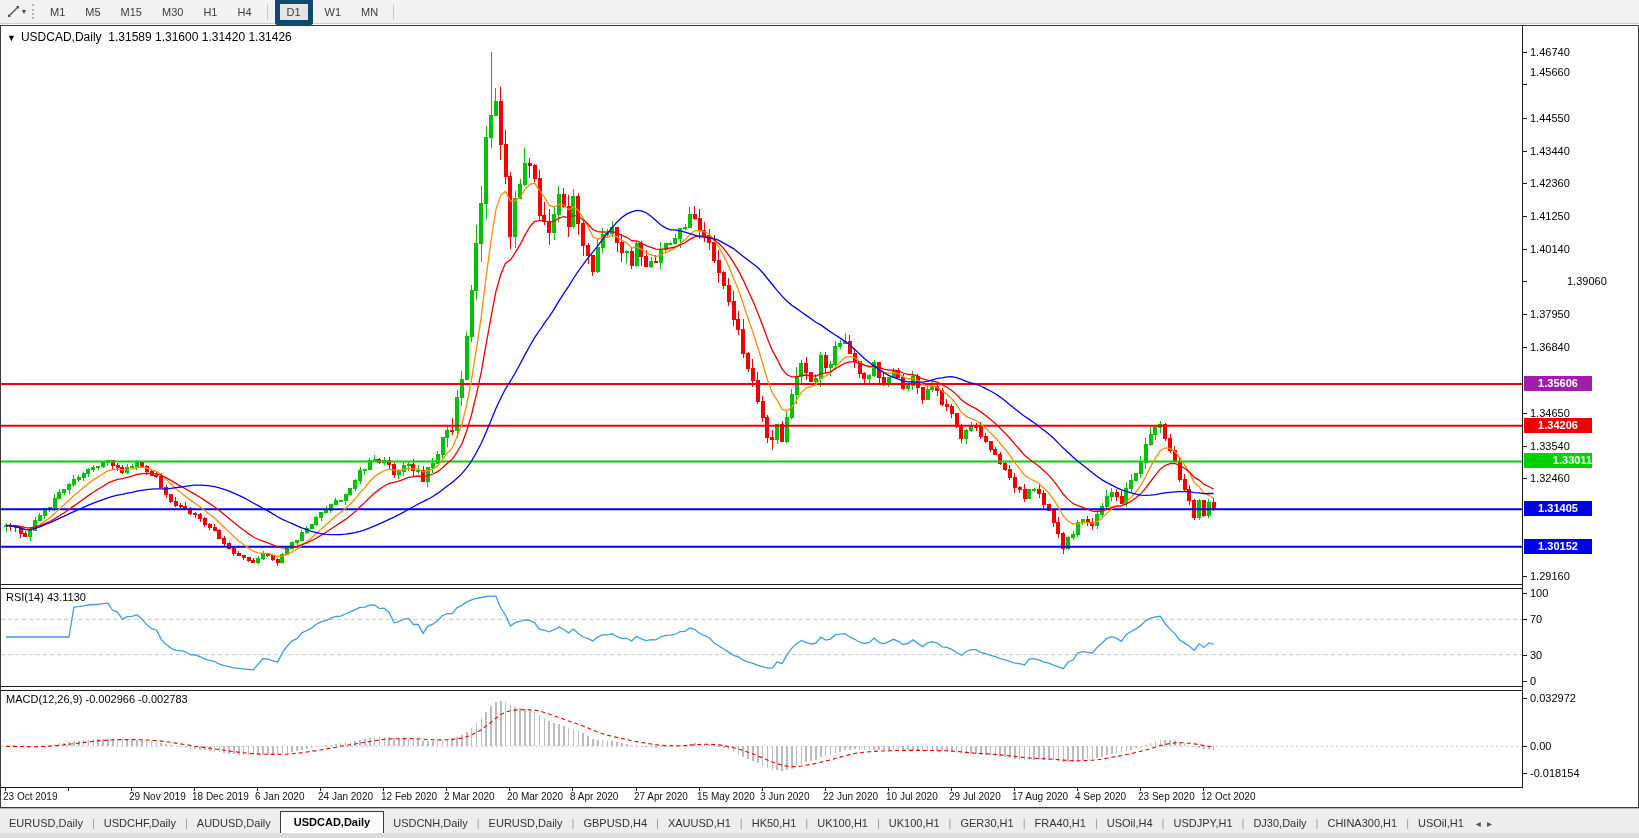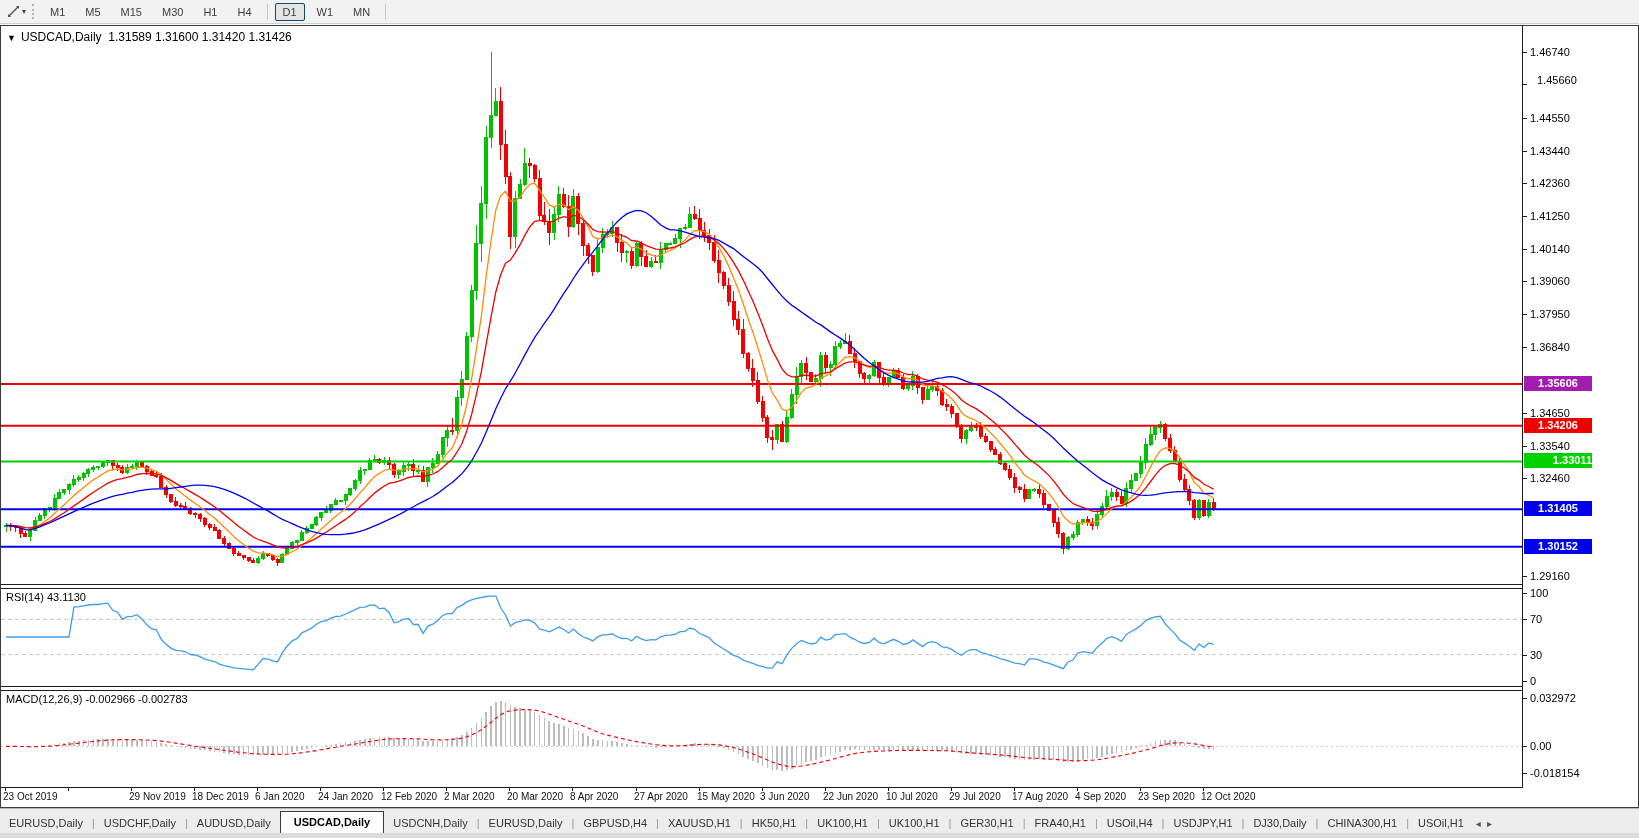--- a/index.html
+++ b/index.html
@@ -5,21 +5,21 @@
   html,body{margin:0;padding:0;background:#fff;font-family:"Liberation Sans",sans-serif;}
   #screen{position:relative;width:1639px;height:838px;background:#fff;overflow:hidden;}
 
   
   #toolbar{position:absolute;left:0;top:0;width:1639px;height:23px;background:#f2f2f2;
            border-bottom:1px solid #cfcfcf;display:flex;align-items:center;}
   .tool-icon{width:18px;height:16px;margin-left:4px;display:inline-flex;align-items:center;justify-content:center;}
   .dd-arrow{font-size:8px;color:#444;margin:0 4px 0 0;cursor:default;}
   .grip{height:15px;border-left:2px dotted #b5b5b5;margin:0 6px 0 2px;}
   .tf-btn{font-size:11px;color:#3c3c3c;padding:2px 7px;margin:0 2px;border:1px solid transparent;border-radius:2px;}
-  .tf-btn.active{background:#e4e4e4;border:1px solid #0c4a6e;}
+  .tf-btn.active{background:#e4e4e4;border:5px solid #0c4a6e;}
   .tb-sep{height:16px;border-left:1px solid #c8c8c8;margin:0 5px;}
 
   
   #chartwin{position:absolute;left:0;top:25px;width:1637px;height:781px;border:1px solid #3a3a3a;background:#fff;}
   #title{position:absolute;left:6px;top:4px;font-size:12px;color:#000;z-index:30;}
   #title .tri{font-size:9px;margin-right:5px;}
   svg.pane{position:absolute;left:0;}
   .sep{position:absolute;left:0;width:1521px;height:3px;background:#fff;border-top:1px solid #1c1c1c;border-bottom:1px solid #1c1c1c;}
   #vaxis{position:absolute;left:1521px;top:0;height:761px;border-left:1px solid #1c1c1c;}
   #hline-bottom{position:absolute;left:0;top:761px;width:1522px;border-top:1px solid #1c1c1c;}
@@ -855,33 +855,33 @@
         </g>
         <polyline points="5.0,55.4 9.8,55.4 14.7,55.4 19.5,55.5 24.4,55.6 29.3,55.7 34.1,55.7 38.9,55.6 43.8,55.4 48.6,55.1 53.5,54.8 58.3,54.3 63.2,53.8 68.0,53.2 72.9,52.6 77.8,52.1 82.6,51.5 87.4,50.9 92.3,50.4 97.1,49.9 102.0,49.5 106.8,49.1 111.7,48.8 116.5,48.6 121.4,48.6 126.2,48.6 131.1,48.6 135.9,48.7 140.8,48.8 145.6,49.0 150.5,49.3 155.3,49.6 160.2,50.1 165.0,50.7 169.9,51.3 174.8,52.1 179.6,52.9 184.4,53.7 189.3,54.4 194.1,55.2 199.0,55.9 203.8,56.6 208.7,57.3 213.5,58.0 218.4,58.6 223.2,59.3 228.1,59.9 232.9,60.6 237.8,61.2 242.6,61.7 247.5,62.2 252.3,62.7 257.2,63.0 262.0,63.2 266.9,63.3 271.8,63.4 276.6,63.4 281.4,63.3 286.3,63.1 291.1,62.7 296.0,62.3 300.8,61.7 305.7,61.0 310.5,60.3 315.4,59.6 320.3,58.7 325.1,57.9 329.9,57.0 334.8,56.2 339.6,55.3 344.5,54.5 349.3,53.7 354.2,53.0 359.0,52.1 363.9,51.3 368.8,50.5 373.6,49.7 378.4,49.0 383.3,48.4 388.1,48.0 393.0,47.8 397.8,47.7 402.7,47.6 407.5,47.6 412.4,47.8 417.2,47.9 422.1,48.2 426.9,48.5 431.8,48.8 436.6,48.9 441.5,48.9 446.3,48.7 451.2,48.4 456.0,47.9 460.9,47.1 465.7,45.8 470.6,44.0 475.4,41.6 480.3,38.7 485.1,35.1 490.0,31.2 494.8,27.2 499.7,23.7 504.5,21.2 509.4,19.8 514.3,19.1 519.1,18.7 523.9,18.6 528.8,18.7 533.6,19.1 538.5,20.0 543.3,21.4 548.2,23.1 553.0,24.9 557.9,26.6 562.8,28.2 567.6,30.0 572.4,31.6 577.3,33.2 582.1,35.0 587.0,37.0 591.8,39.1 596.7,41.0 601.5,42.7 606.4,44.1 611.3,45.3 616.1,46.4 620.9,47.5 625.8,48.6 630.6,49.7 635.5,50.6 640.3,51.4 645.2,52.3 650.0,53.0 654.9,53.7 659.8,54.3 664.6,54.6 669.4,54.8 674.3,54.9 679.1,54.8 684.0,54.6 688.8,54.2 693.7,53.8 698.5,53.5 703.4,53.3 708.3,53.3 713.1,53.5 717.9,53.9 722.8,54.6 727.6,55.5 732.5,56.6 737.3,57.9 742.2,59.5 747.0,61.2 751.9,63.0 756.8,64.9 761.6,66.8 766.4,68.9 771.3,70.9 776.1,72.6 781.0,74.0 785.8,75.1 790.7,75.6 795.5,75.6 800.4,75.0 805.2,74.2 810.1,73.4 814.9,72.4 819.8,71.2 824.6,70.0 829.5,68.8 834.3,67.5 839.2,66.1 844.0,64.8 848.9,63.6 853.7,62.5 858.6,61.8 863.4,61.2 868.3,60.8 873.1,60.4 878.0,60.1 882.8,60.0 887.7,59.8 892.5,59.6 897.4,59.5 902.2,59.4 907.1,59.4 911.9,59.4 916.8,59.3 921.6,59.4 926.5,59.5 931.3,59.5 936.2,59.6 941.0,59.7 945.9,59.8 950.7,60.1 955.6,60.4 960.4,60.9 965.3,61.4 970.1,61.8 975.0,62.2 979.8,62.5 984.7,62.8 989.5,63.2 994.4,63.5 999.2,63.9 1004.1,64.4 1008.9,64.9 1013.8,65.4 1018.6,66.0 1023.5,66.5 1028.3,67.0 1033.2,67.3 1038.0,67.5 1042.9,67.8 1047.8,68.0 1052.6,68.3 1057.4,68.6 1062.3,69.1 1067.1,69.5 1072.0,69.8 1076.8,69.9 1081.7,69.7 1086.5,69.5 1091.4,69.2 1096.3,68.7 1101.1,68.1 1105.9,67.2 1110.8,66.3 1115.6,65.4 1120.5,64.5 1125.3,63.5 1130.2,62.5 1135.0,61.5 1139.9,60.3 1144.8,59.0 1149.6,57.6 1154.4,56.2 1159.3,54.7 1164.1,53.5 1169.0,52.5 1173.8,51.9 1178.7,51.7 1183.5,51.8 1188.4,52.2 1193.3,52.9 1198.1,53.6 1202.9,54.5 1207.8,55.2 1212.6,55.9" fill="none" stroke="#ee0000" stroke-width="1.1" stroke-dasharray="4 3"></polyline>
       </svg>
 
     <div id="vaxis"></div>
     <div id="hline-bottom"></div>
     <div id="axis-labels">
         <div class="axtick" style="top: 26px;"></div>
         <div class="axlabel" style="top: 20px;">1.46740</div>
         <div class="axtick" style="top: 58px;"></div>
-        <div class="axlabel" style="top: 48px; margin-left: 7px;">1.45660</div>
+        <div class="axlabel" style="top: 40px;">1.45660</div>
         <div class="axtick" style="top: 92px;"></div>
         <div class="axlabel" style="top: 86px;">1.44550</div>
         <div class="axtick" style="top: 125px;"></div>
         <div class="axlabel" style="top: 119px;">1.43440</div>
         <div class="axtick" style="top: 157px;"></div>
         <div class="axlabel" style="top: 151px;">1.42360</div>
         <div class="axtick" style="top: 190px;"></div>
         <div class="axlabel" style="top: 184px;">1.41250</div>
         <div class="axtick" style="top: 223px;"></div>
         <div class="axlabel" style="top: 217px;">1.40140</div>
         <div class="axtick" style="top: 255px;"></div>
-        <div class="axlabel" style="top: 249px;">1.39060</div>
+        <div class="axlabel" style="top: 249px; margin-left: 37px;">1.39060</div>
         <div class="axtick" style="top: 288px;"></div>
         <div class="axlabel" style="top: 282px;">1.37950</div>
         <div class="axtick" style="top: 321px;"></div>
         <div class="axlabel" style="top: 315px;">1.36840</div>
         <div class="axtick" style="top: 387px;"></div>
         <div class="axlabel" style="top: 381px;">1.34650</div>
         <div class="axtick" style="top: 420px;"></div>
         <div class="axlabel" style="top: 414px;">1.33540</div>
         <div class="axtick" style="top: 452px;"></div>
         <div class="axlabel" style="top: 446px;">1.32460</div>

